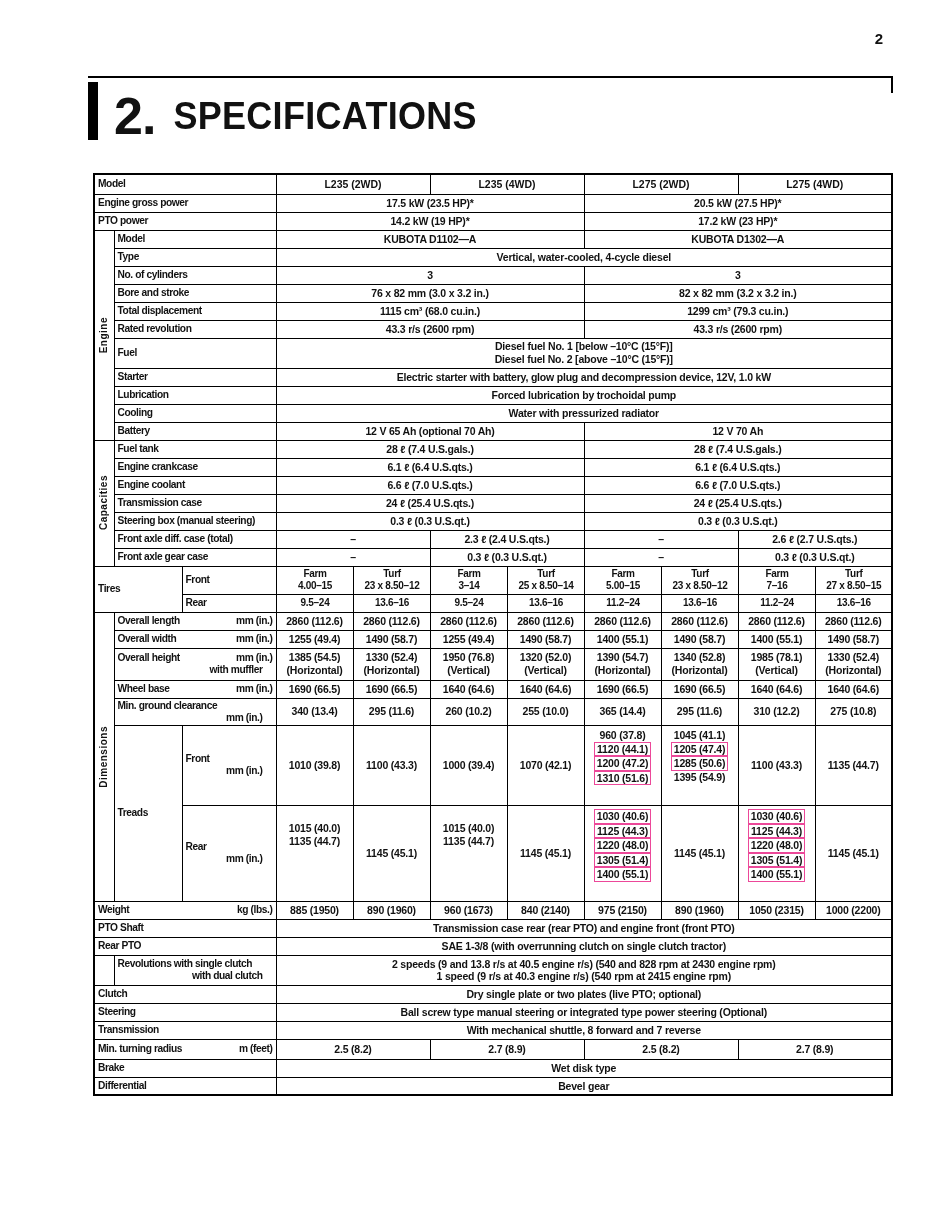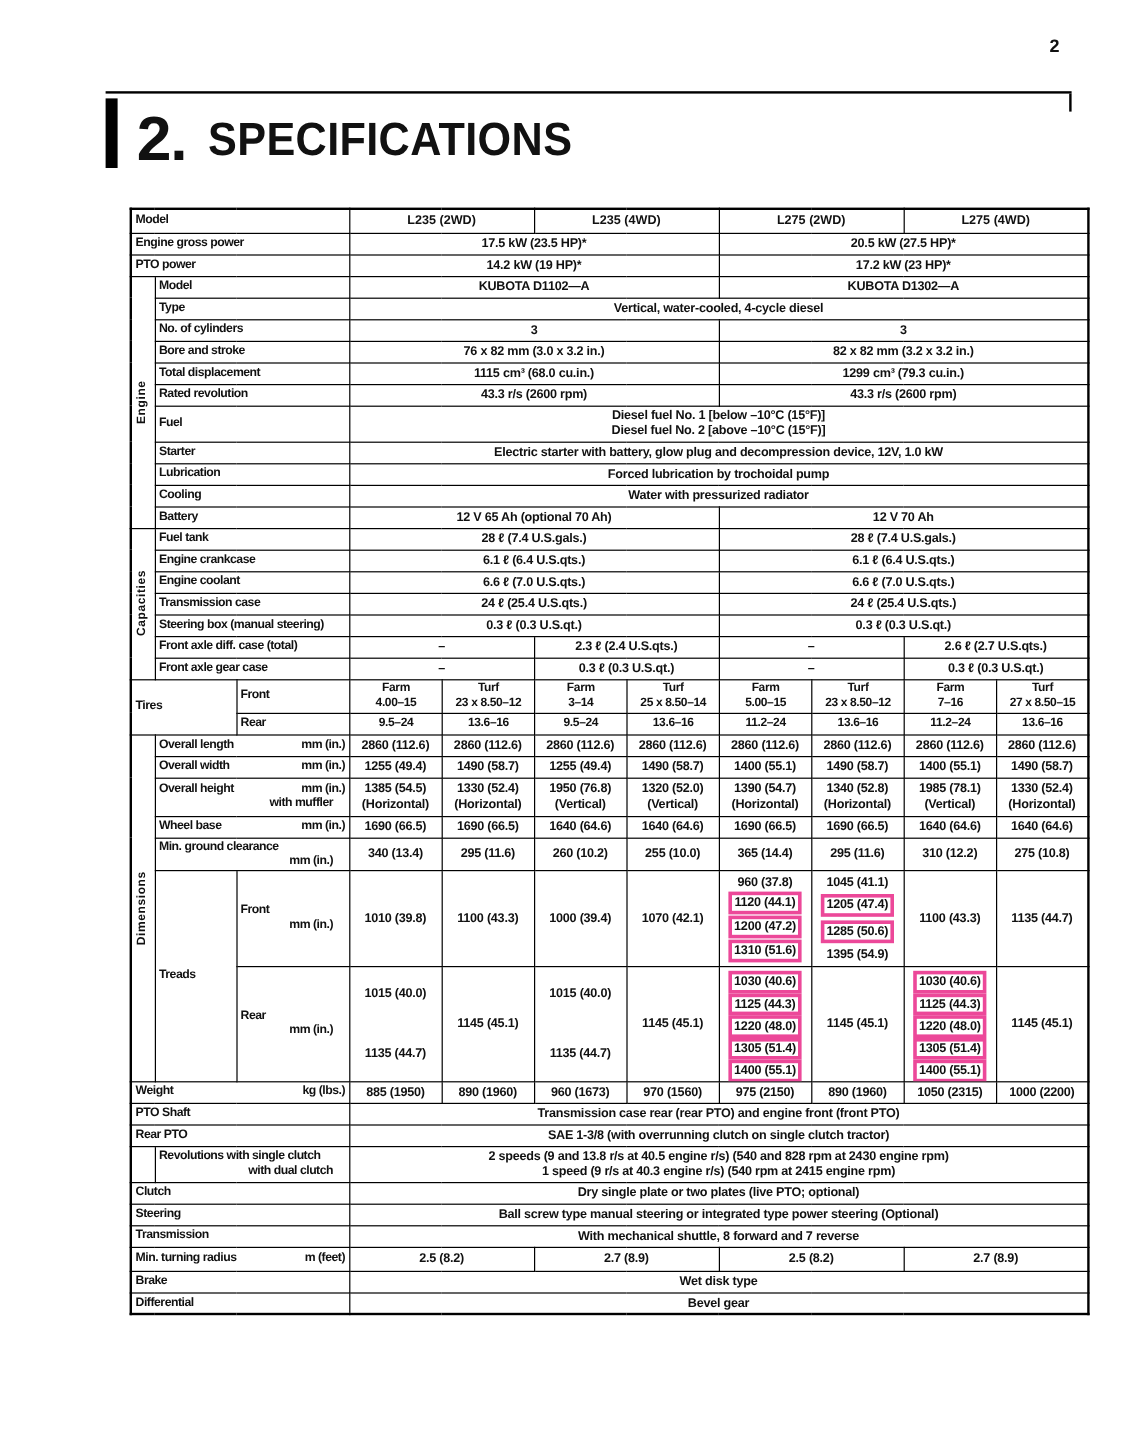--- a/index.html
+++ b/index.html
@@ -12,34 +12,34 @@
   .content { padding:76px 42px 0 88px; }
 
   
   .heading { position:relative; height:64px; border-top:2px solid #000; display:flex; align-items:flex-end; padding-left:26px; }
   .heading::after { content:""; position:absolute; top:0; right:0; width:2px; height:15px; background:#000; }
   .hbar { position:absolute; left:0; top:4px; width:10px; height:58px; background:#000; }
   .hnum { font-size:52px; font-weight:800; line-height:0.9; letter-spacing:-1px; }
   .htitle { font-size:36px; font-weight:800; margin-left:18px; letter-spacing:0.3px; transform:scaleY(1.08); transform-origin:bottom; padding-bottom:1px; }
 
   
-  table.spec { border-collapse:collapse; table-layout:fixed; width:800px; border:2px solid #000; margin:33px 0 0 20px; font-weight:700; }
+  table.spec { border-collapse:collapse; table-layout:fixed; width:800px; border:2px solid #000; margin:33px 0 0 5px; font-weight:700; }
   .spec tr { height:18px; }
   .spec td { border:1px solid #000; padding:1px 3px; vertical-align:middle; font-size:10.5px; line-height:1.2; overflow:hidden; }
   .spec .lbl { text-align:left; font-size:10.2px; letter-spacing:-0.4px; white-space:nowrap; }
   .spec .hdr { text-align:center; }
   .spec .val { text-align:center; letter-spacing:-0.2px; white-space:nowrap; }
   .spec .valL { text-align:center; font-size:10px; letter-spacing:-0.3px; white-space:nowrap; padding-left:4px; }
   .vtext { writing-mode:vertical-rl; transform:rotate(180deg); margin:0 auto; font-size:10px; letter-spacing:0.5px; font-weight:700; }
   .split { display:flex; justify-content:space-between; align-items:baseline; }
   .ln-r { text-align:right; padding-right:10px; }
   .ln-c { text-align:center; }
   .stackcell { position:relative; padding:0; }
-  .stackwrap { position:absolute; top:3px; bottom:3px; left:1px; right:1px; display:flex; flex-direction:column; justify-content:space-between; align-items:center; }
-  .boxed { border:3px solid #ec4899; padding:0 2px; white-space:nowrap; }
+  .stackwrap { position:absolute; top:3px; bottom:3px; left:1px; right:1px; display:flex; flex-direction:column; justify-content:flex-start; align-items:center; }
+  .boxed { border:1px solid #ec4899; padding:0 2px; white-space:nowrap; }
   .plainv { white-space:nowrap; }
 
   .note { margin:8px 0 0 180px; font-size:11px; font-weight:700; letter-spacing:-0.2px; }
 </style>
 </head>
 <body>
 
 <div class="page">
   <div class="pagenum">2</div>
   <div class="content">
@@ -404,21 +404,21 @@
           <tr>
             <td class="lbl" colspan="3">
               <div class="split">
                 <span>Weight</span>
                 <span class="unit">kg (lbs.)</span>
               </div>
             </td>
             <td class="val">885 (1950)</td>
             <td class="val">890 (1960)</td>
             <td class="val">960 (1673)</td>
-            <td class="val">970 (1560)</td>
+            <td class="val">840 (2140)</td>
             <td class="val">975 (2150)</td>
             <td class="val">890 (1960)</td>
             <td class="val">1050 (2315)</td>
             <td class="val">1000 (2200)</td>
           </tr>
           <tr>
             <td class="lbl" colspan="3">PTO Shaft</td>
             <td class="val" colspan="8">Transmission case rear (rear PTO) and engine front (front PTO)</td>
           </tr>
           <tr>

